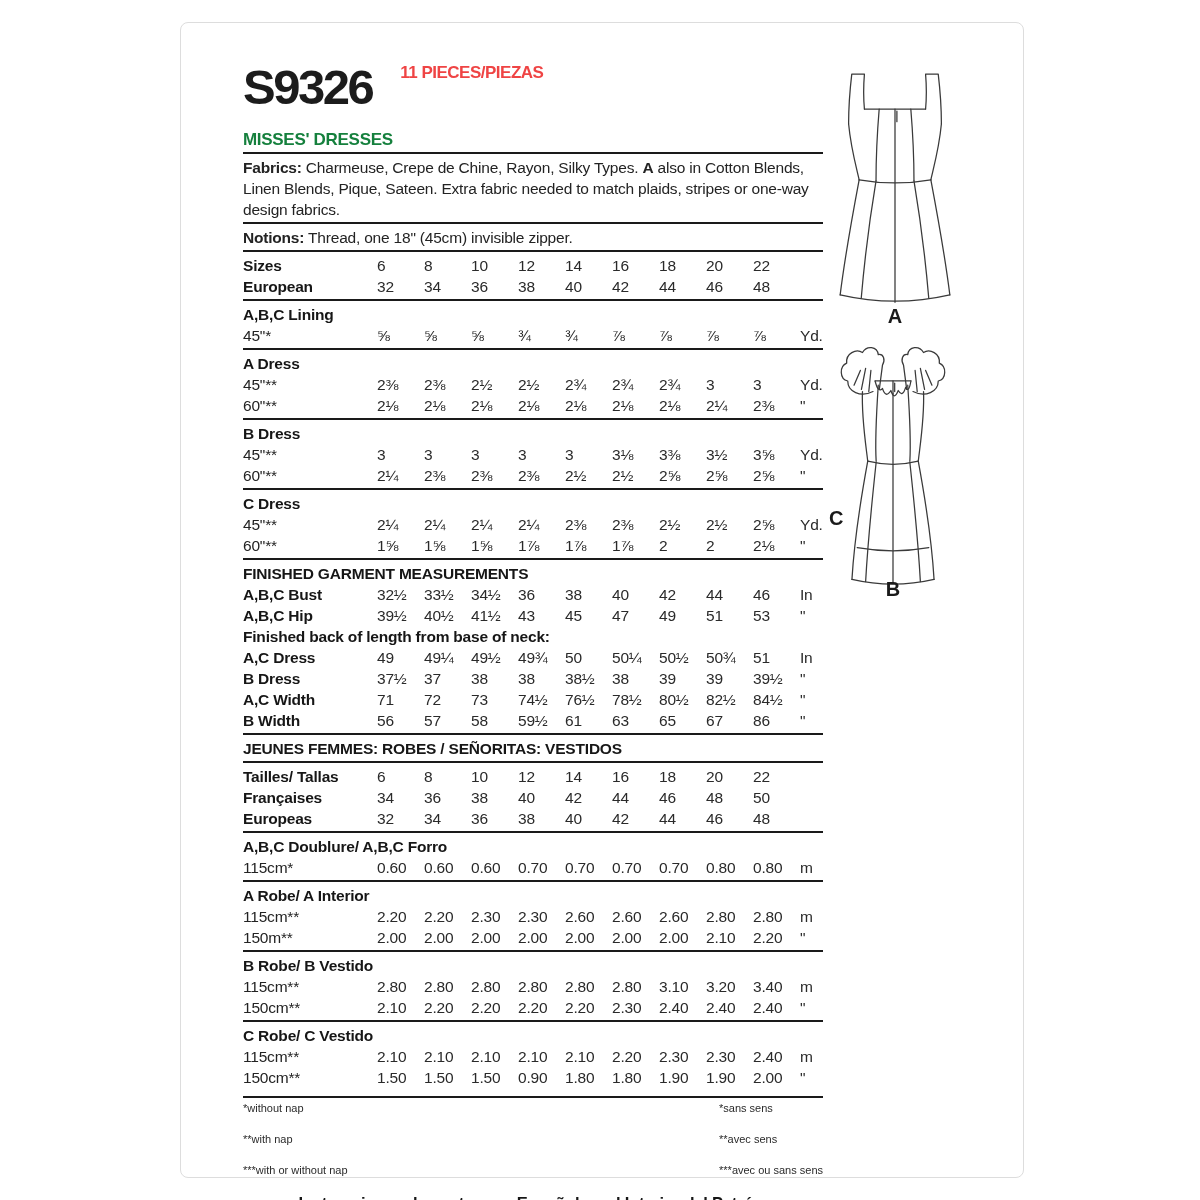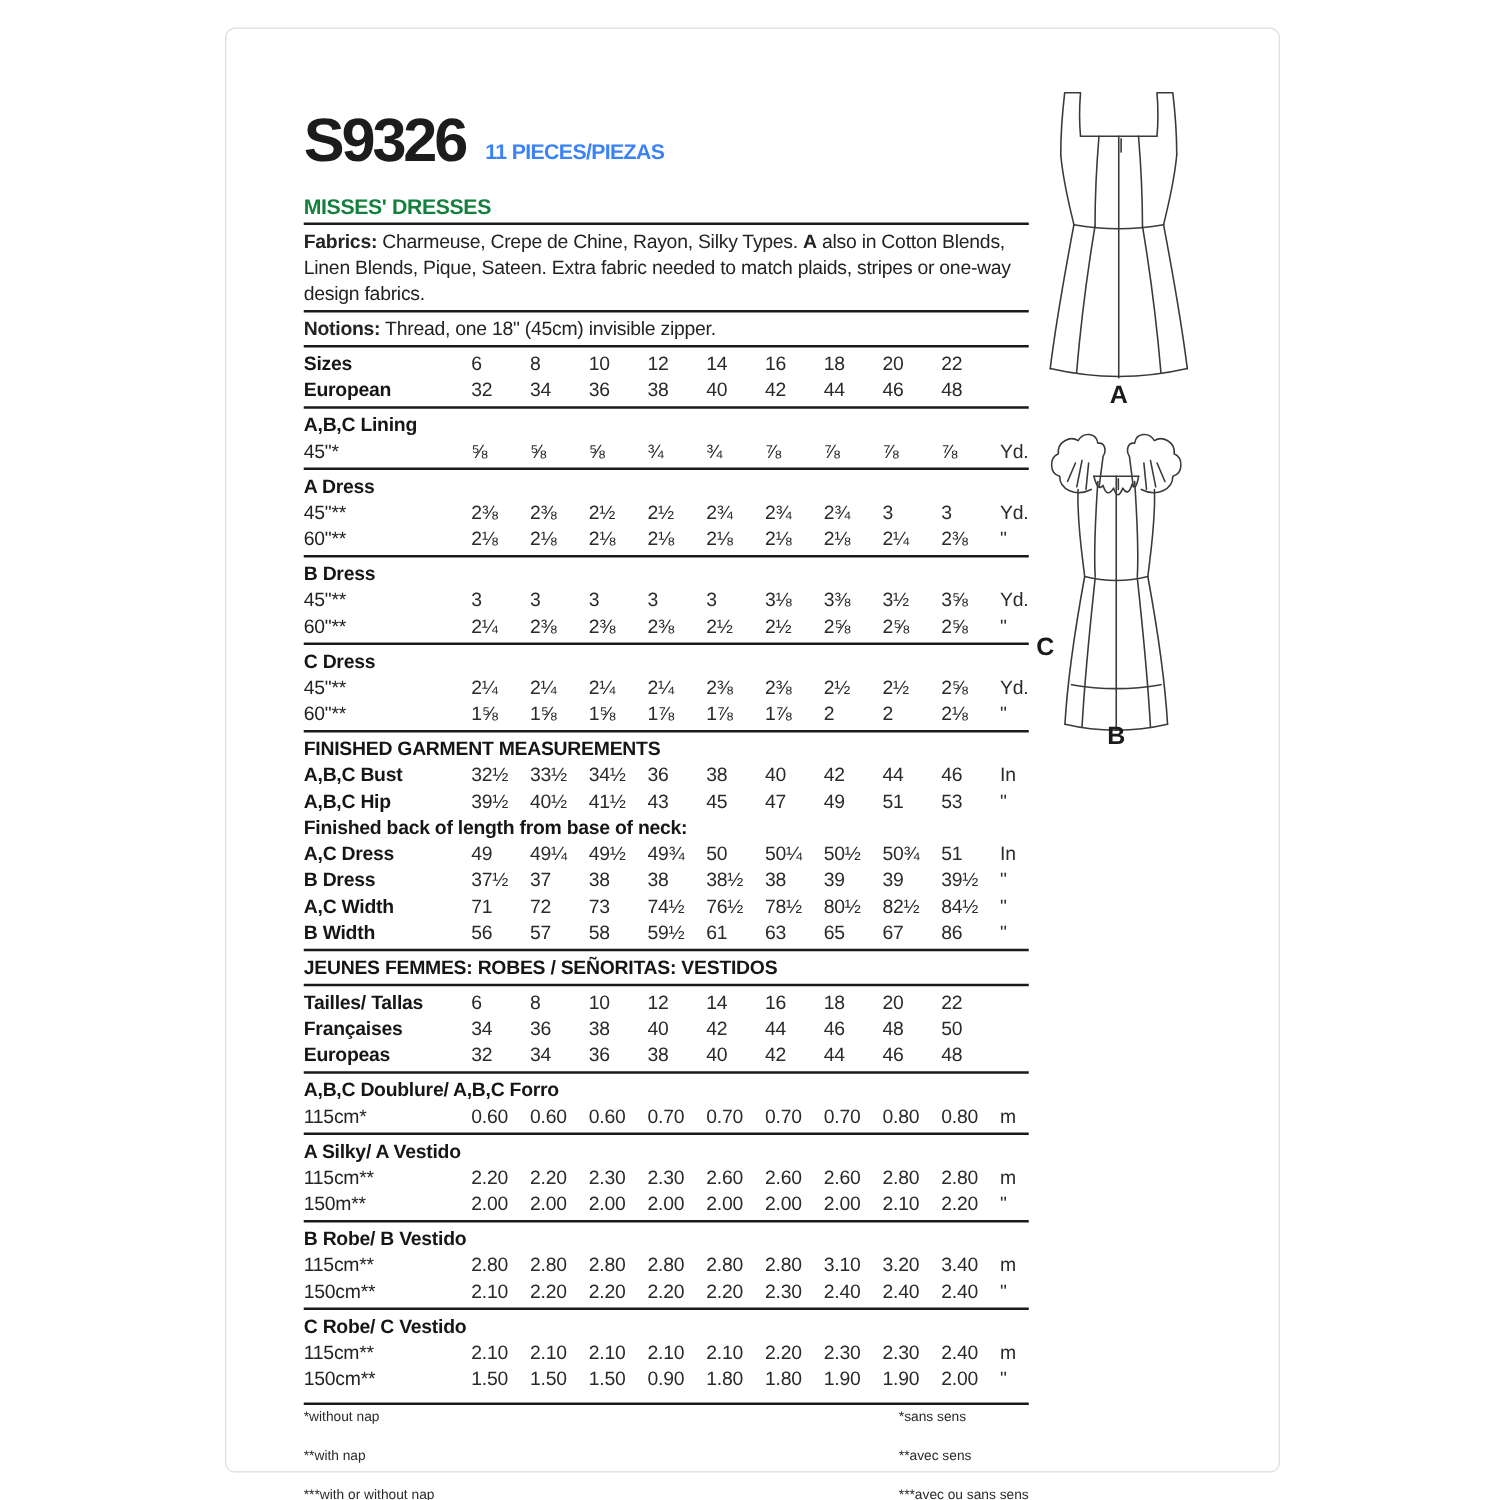--- a/index.html
+++ b/index.html
@@ -1,23 +1,23 @@
 <!DOCTYPE html>
 <html><head>
 <meta charset="utf-8">
 <style>
   html,body{margin:0;padding:0;background:#fff;}
   body{width:1200px;height:1200px;position:relative;overflow:hidden;
        font-family:"Liberation Sans","DejaVu Sans",sans-serif;color:#222;}
   .card{position:absolute;left:180px;top:22px;width:842px;height:1154px;
         background:#fff;border:1.5px solid #ddd;border-radius:8px;}
   .content{position:absolute;left:62px;top:40px;width:580px;}
-  .title-line{display:flex;align-items:flex-end;gap:16px;height:48px;margin-top:26px;}
+  .title-line{display:flex;align-items:flex-start;gap:28px;height:48px;}
   .pattern-number{font-size:49px;font-weight:bold;letter-spacing:-2.5px;color:#1c1c1c;line-height:48px;}
-  .pieces{font-size:17px;font-weight:bold;letter-spacing:-0.5px;color:#3b82f6;padding-bottom:5px;}
+  .pieces{font-size:17px;font-weight:bold;letter-spacing:-0.5px;color:#ef4444;padding-bottom:5px;}
   .misses{margin-top:18px;font-size:17px;font-weight:bold;letter-spacing:-0.3px;color:#15803d;line-height:21px;}
   .rule{height:0;border-top:2px solid #1a1a1a;margin:2px 0 3px 0;}
   .para{font-size:15.5px;line-height:21px;color:#232323;letter-spacing:-0.2px;}
   .para .b{font-weight:bold;}
   .t-row{display:grid;grid-template-columns:134px repeat(9,47px) 1fr;line-height:21px;font-size:15.5px;letter-spacing:-0.2px;}
   .t-label{color:#232323;}
   .t-label.b{font-weight:bold;color:#161616;}
   .t-cell{color:#2a2a2a;white-space:nowrap;}
   .t-head{line-height:21px;font-size:15.5px;font-weight:bold;color:#161616;letter-spacing:-0.2px;}
   .fn-rule{margin-top:8px;}
@@ -307,21 +307,21 @@
           <div class="t-cell">0.60</div>
           <div class="t-cell">0.70</div>
           <div class="t-cell">0.70</div>
           <div class="t-cell">0.70</div>
           <div class="t-cell">0.70</div>
           <div class="t-cell">0.80</div>
           <div class="t-cell">0.80</div>
           <div class="t-cell">m</div>
         </div>
         <div class="rule"></div>
-        <div class="t-head">A Silky/ A Vestido</div>
+        <div class="t-head">A Robe/ A Interior</div>
         <div class="t-row">
           <div class="t-label">115cm**</div>
           <div class="t-cell">2.20</div>
           <div class="t-cell">2.20</div>
           <div class="t-cell">2.30</div>
           <div class="t-cell">2.30</div>
           <div class="t-cell">2.60</div>
           <div class="t-cell">2.60</div>
           <div class="t-cell">2.60</div>
           <div class="t-cell">2.80</div>

